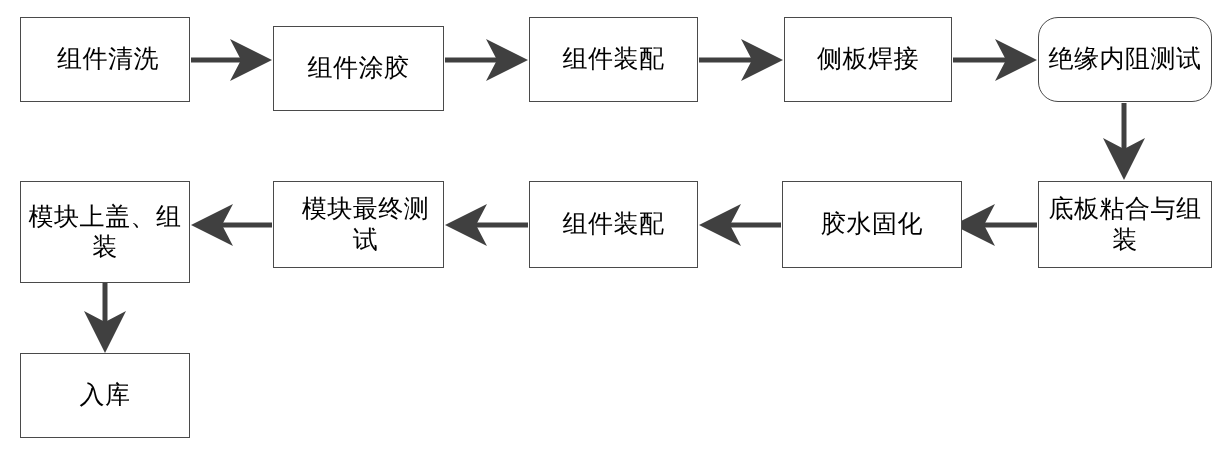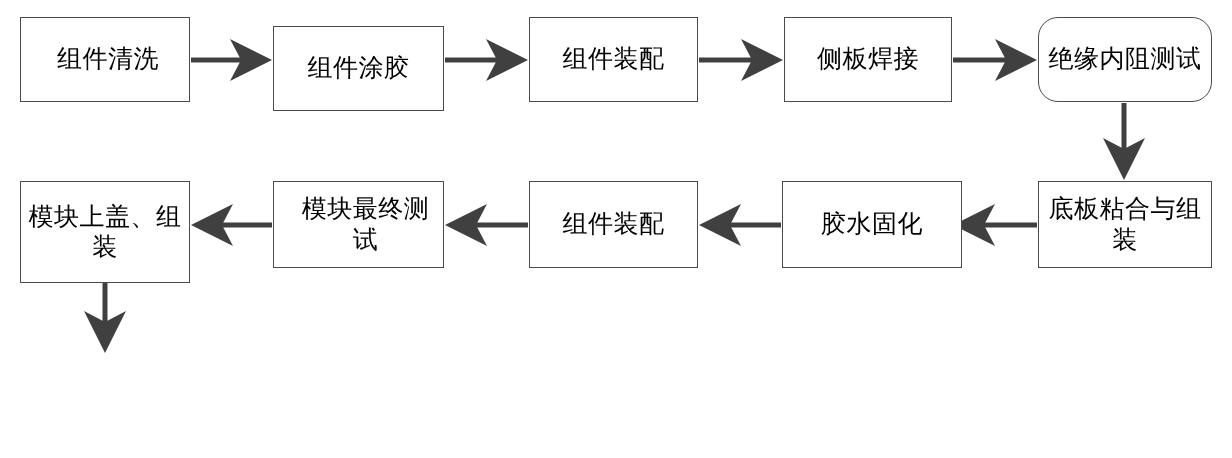--- a/index.html
+++ b/index.html
@@ -143,14 +143,17 @@
   </div>
 
   <div class="node" style="left:273px; top:181px; width:171px; height:87px;padding-left:20px;">
     <span class="label">模块最终测试</span>
   </div>
 
   <div class="node" style="left:20px; top:181px; width:170px; height:102px;">
     <span class="label">模块上盖、组装</span>
   </div>
 
+  <div class="node" style="left:20px; top:353px; width:170px; height:85px;">
+    <span class="label">入库</span>
+  </div>
 
 </div>
 
 </body></html>

